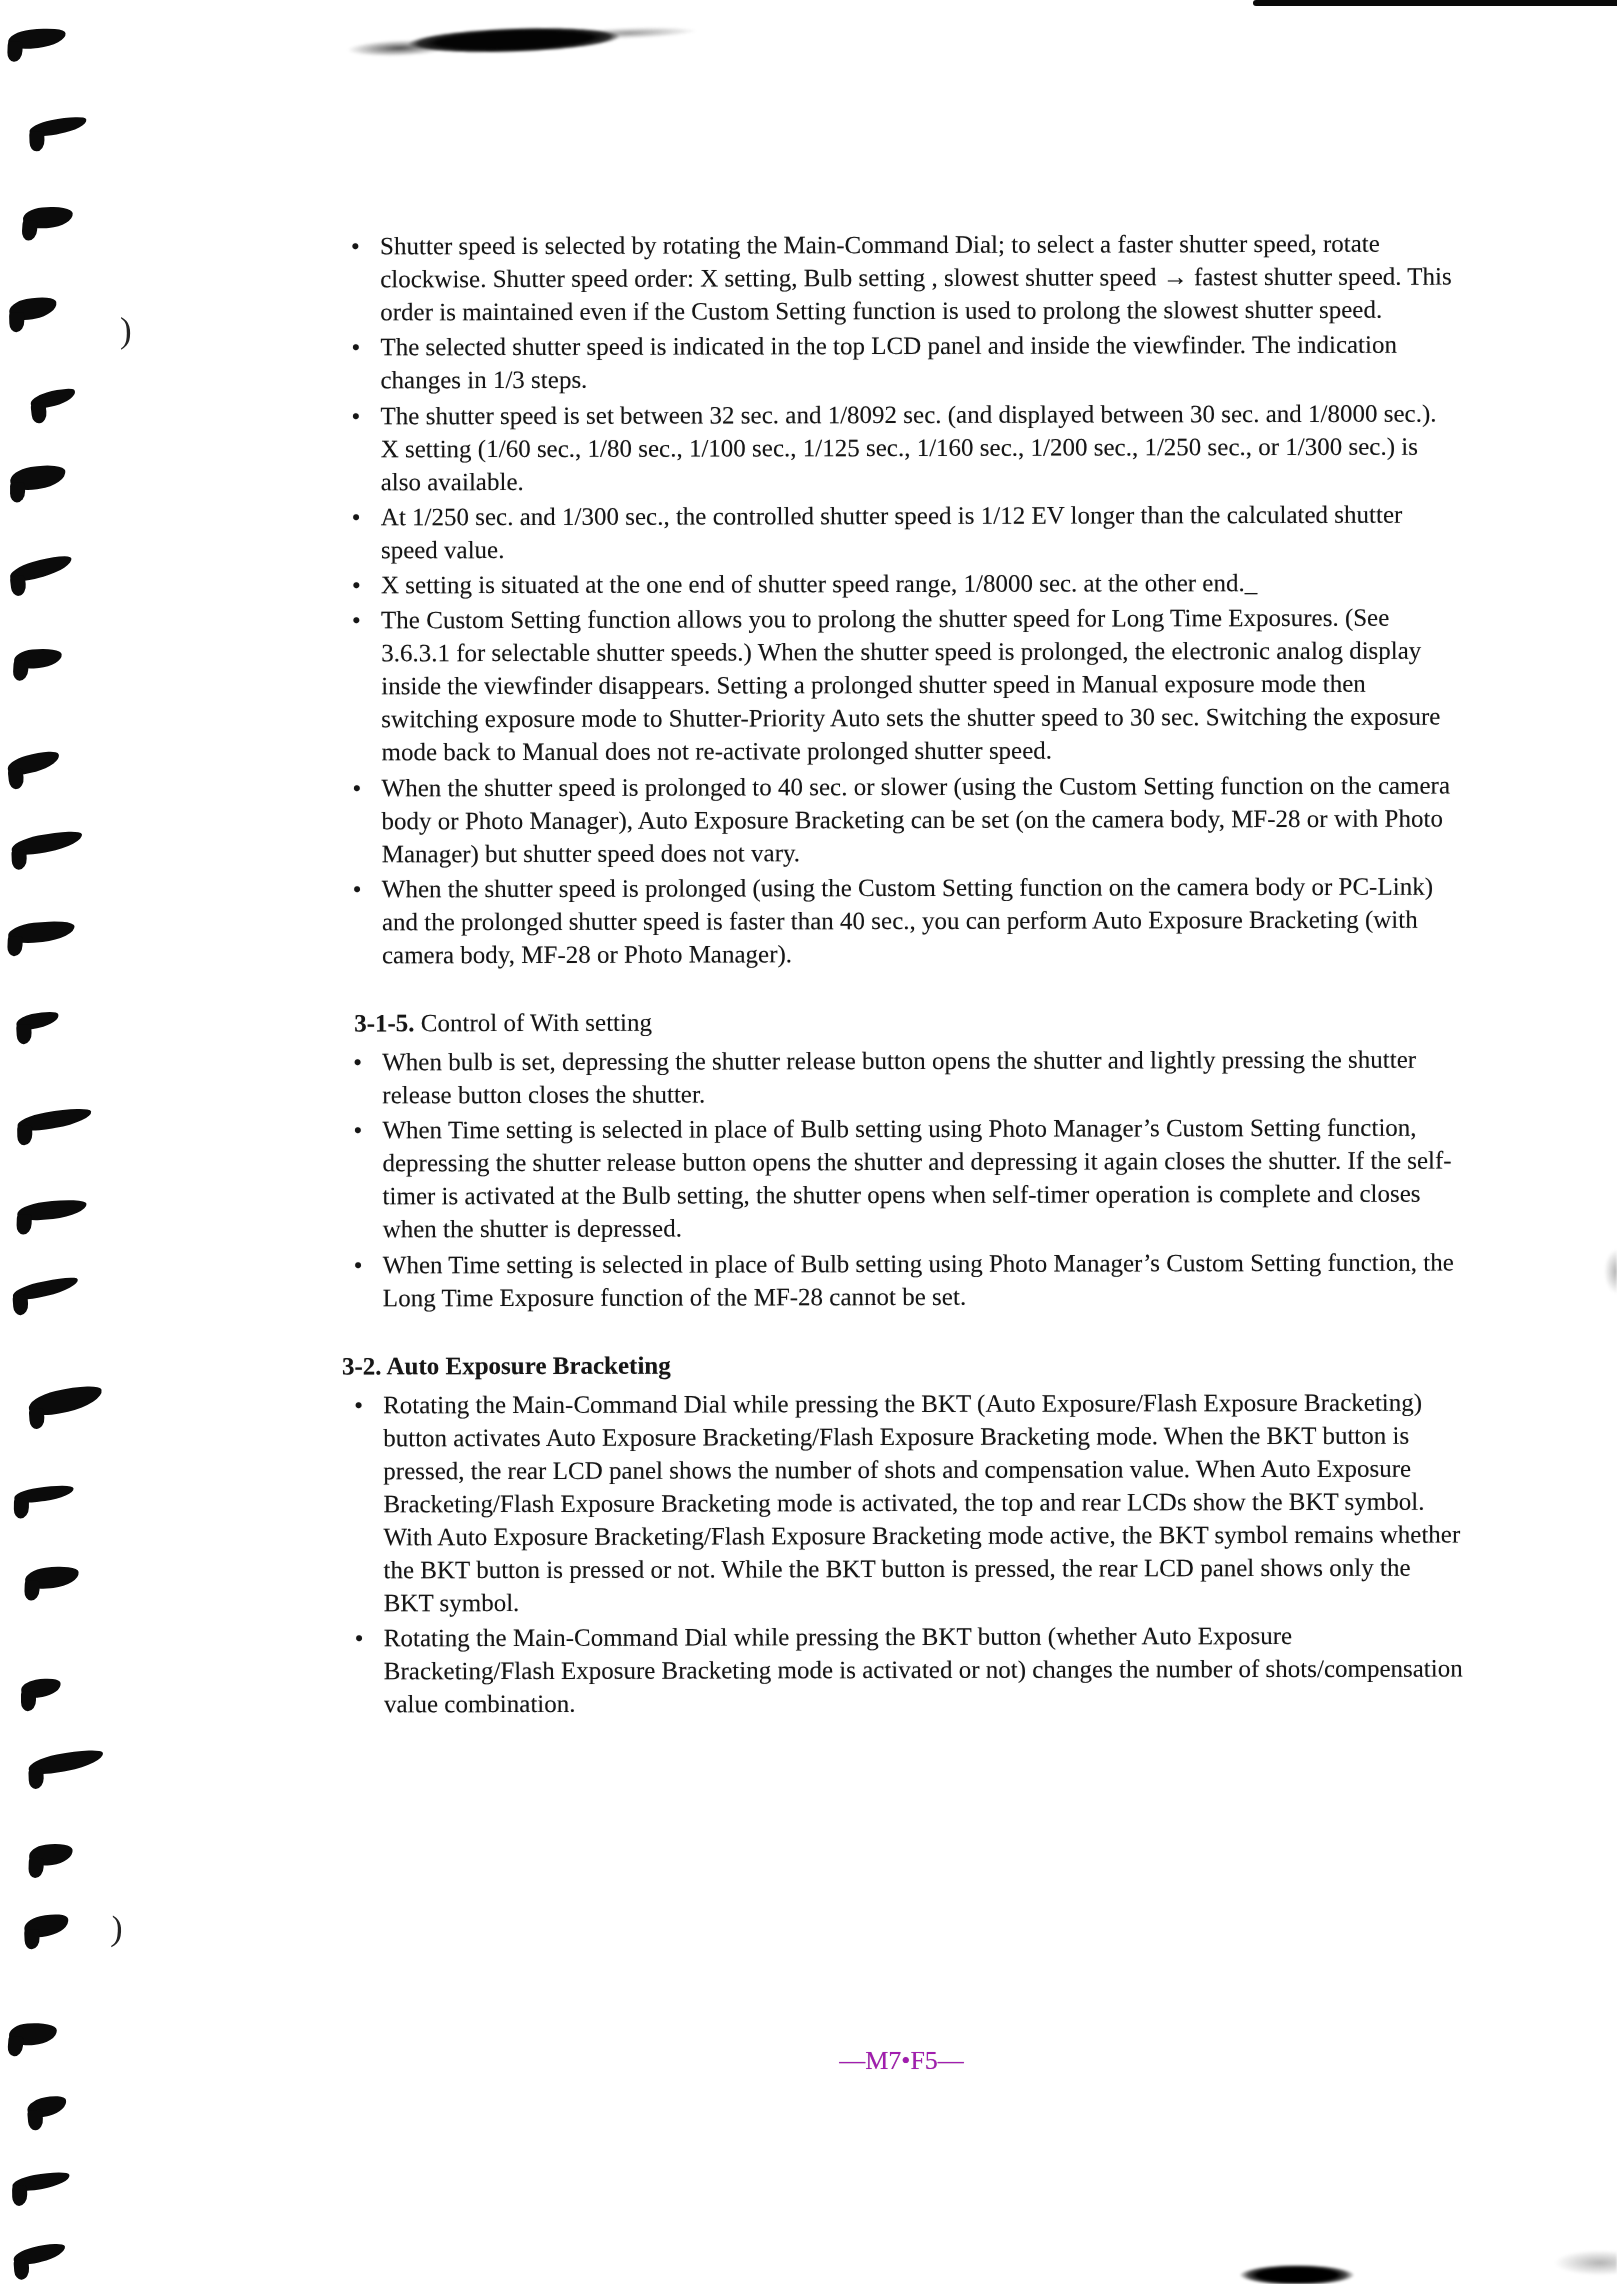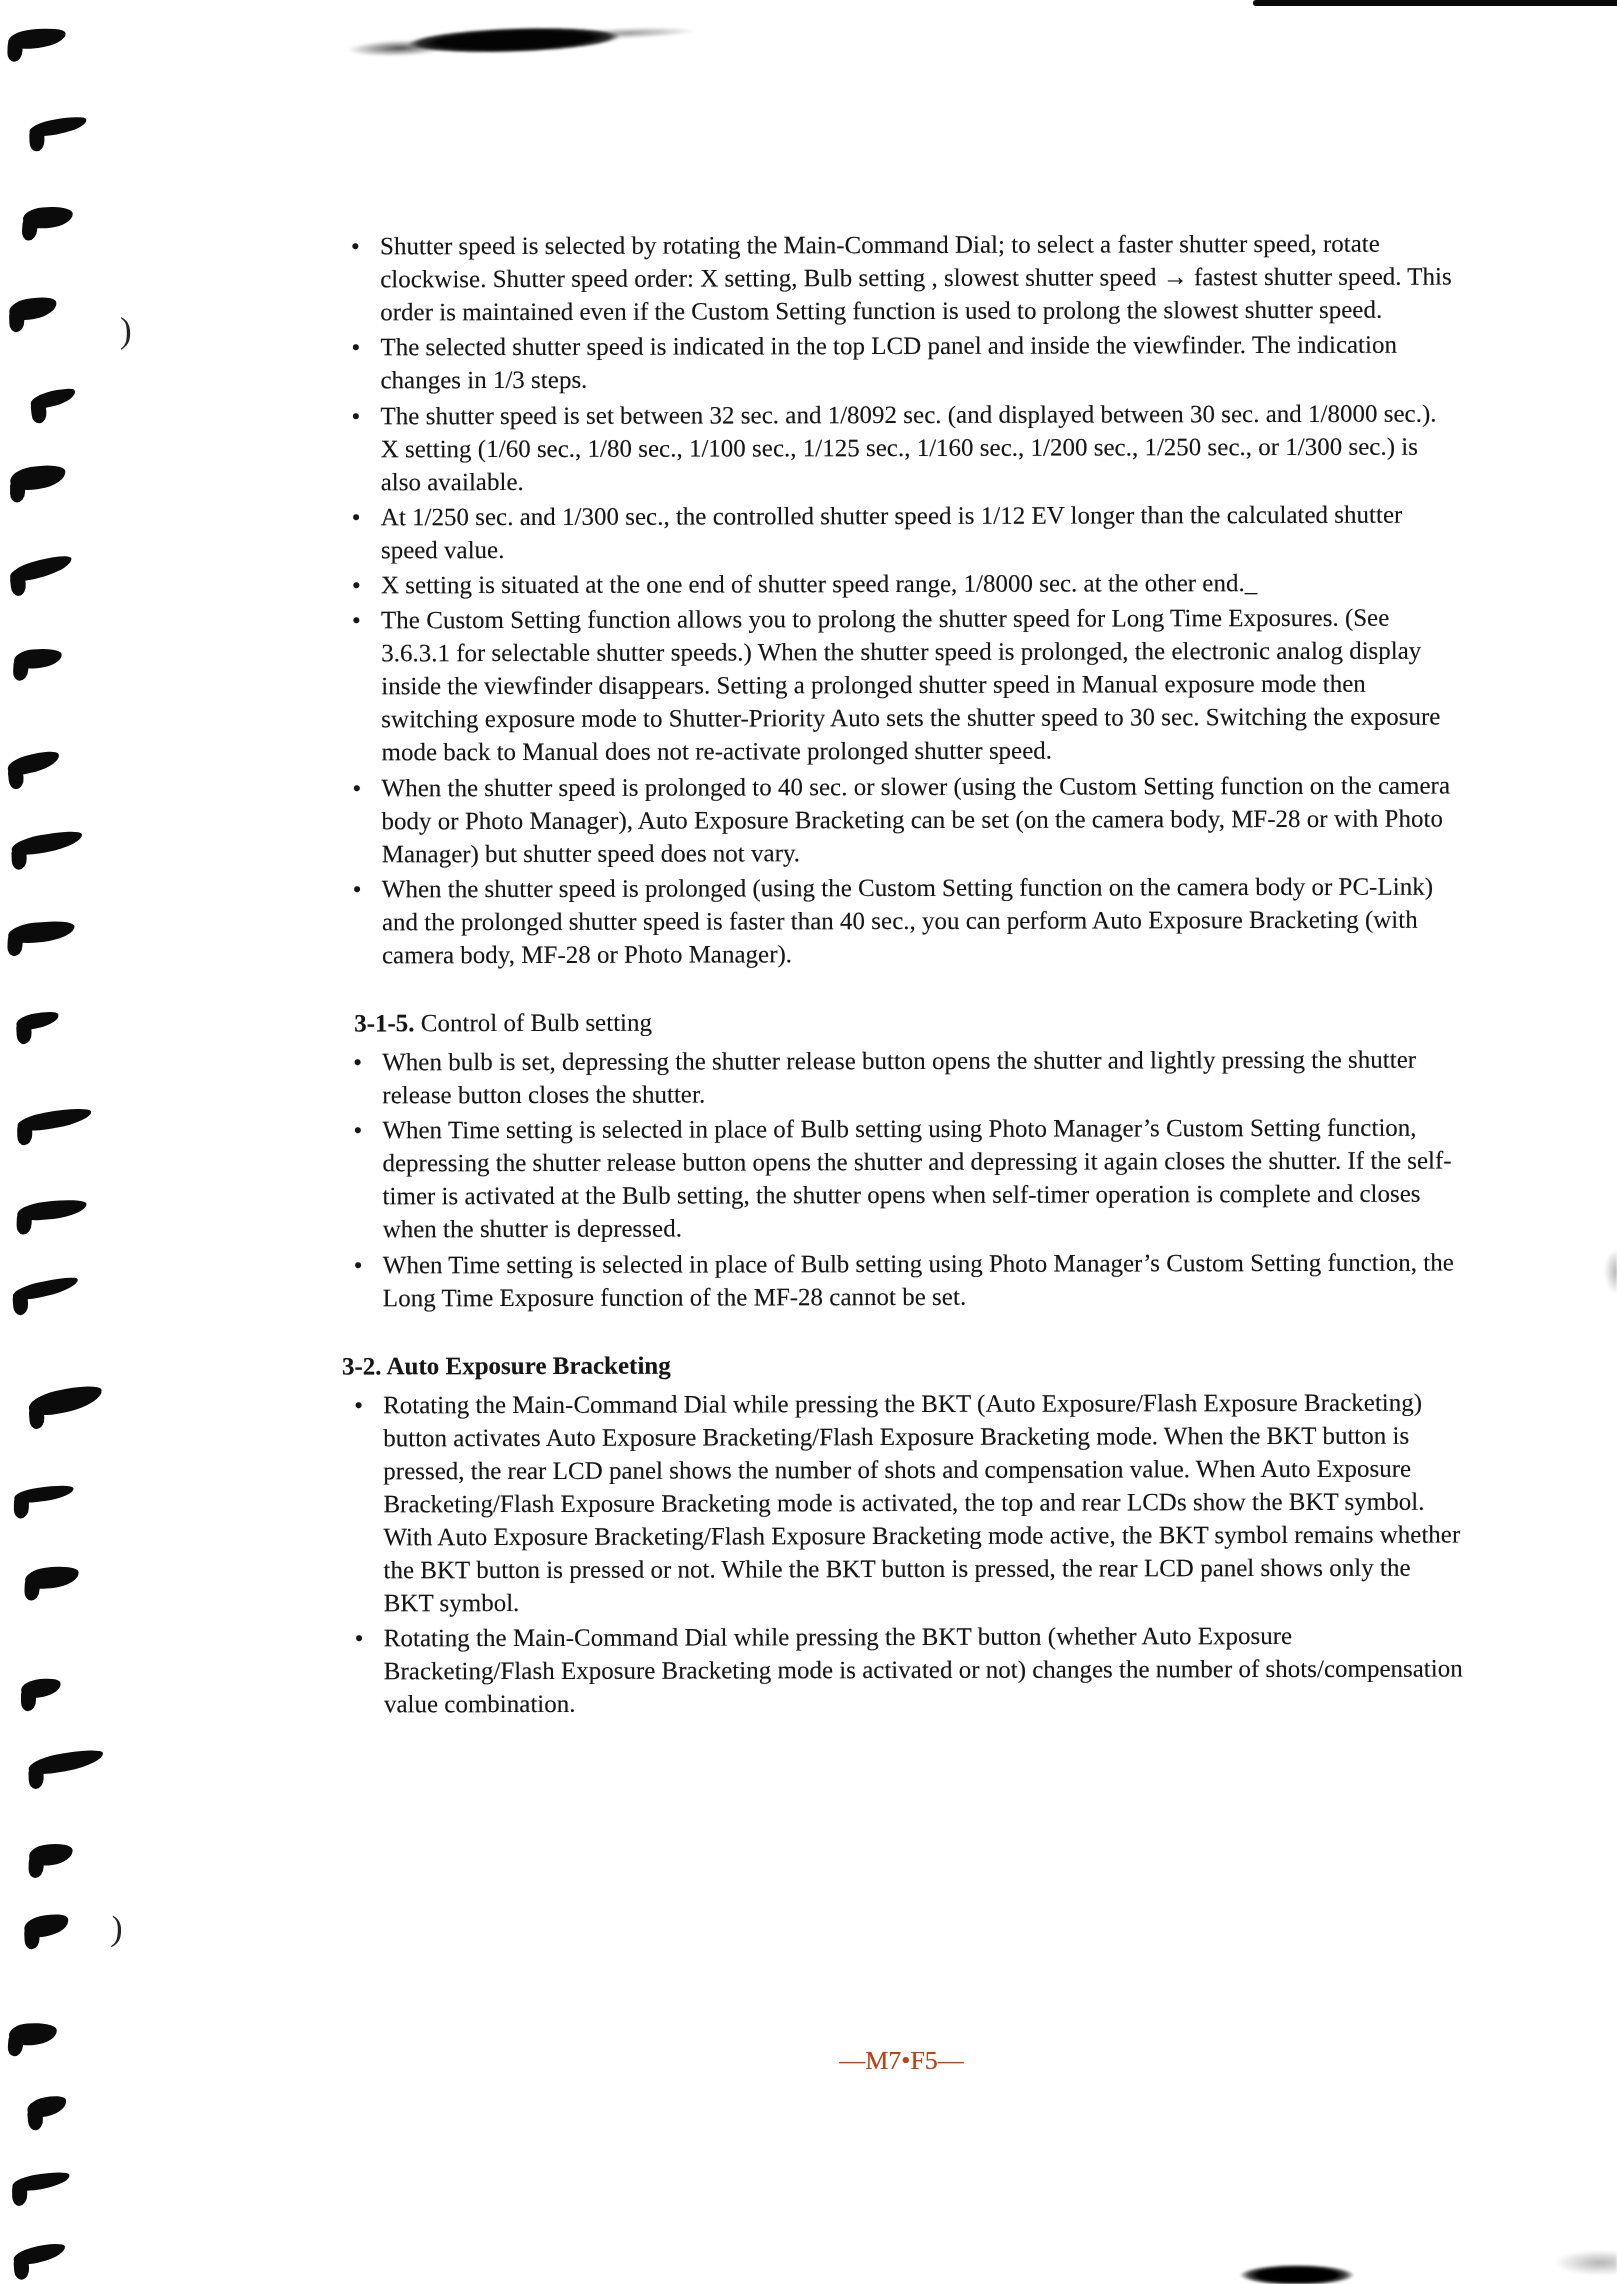--- a/index.html
+++ b/index.html
@@ -70,21 +70,21 @@
     position:absolute;left:12px;top:0;
   }
   h3.heading{
     font-size:25px;line-height:33px;font-weight:normal;
     margin:35px 0 6px 0;
   }
   h3.heading b{font-weight:bold;margin-left:13px;}
   h3.heading.allbold{font-weight:bold;}
   .footer{
     position:absolute;left:341px;top:2046px;width:1121px;
-    text-align:center;font-size:26px;color:#c2410c;
+    text-align:center;font-size:26px;color:#a21caf;
     text-shadow:0 0 0.8px rgba(0,0,0,.35);
   }
 </style>
 </head>
 <body>
 
 <div class="binding">
     <div class="mark" style="top: 29px; left: 7.6px; width: 58px; height: 19px; transform: rotate(-6.9deg);"></div>
     <div class="mark" style="top: 119px; left: 29px; width: 58px; height: 14.5px; transform: rotate(-11.1deg);"></div>
     <div class="mark" style="top: 207px; left: 23px; width: 50px; height: 21px; transform: rotate(-4.9deg);"></div>
@@ -126,21 +126,21 @@
     <li><span>Shutter speed is selected by rotating the Main-Command Dial; to select a faster shutter speed, rotate clockwise. Shutter speed order: X setting, Bulb setting , slowest shutter speed → fastest shutter speed. This order is maintained even if the Custom Setting function is used to prolong the slowest shutter speed.</span></li>
     <li><span>The selected shutter speed is indicated in the top LCD panel and inside the viewfinder. The indication changes in 1/3 steps.</span></li>
     <li><span>The shutter speed is set between 32 sec. and 1/8092 sec. (and displayed between 30 sec. and 1/8000 sec.). X setting (1/60 sec., 1/80 sec., 1/100 sec., 1/125 sec., 1/160 sec., 1/200 sec., 1/250 sec., or 1/300 sec.) is also available.</span></li>
     <li><span>At 1/250 sec. and 1/300 sec., the controlled shutter speed is 1/12 EV longer than the calculated shutter speed value.</span></li>
     <li><span>X setting is situated at the one end of shutter speed range, 1/8000 sec. at the other end._</span></li>
     <li><span>The Custom Setting function allows you to prolong the shutter speed for Long Time Exposures. (See 3.6.3.1 for selectable shutter speeds.) When the shutter speed is prolonged, the electronic analog display inside the viewfinder disappears. Setting a prolonged shutter speed in Manual exposure mode then switching exposure mode to Shutter-Priority Auto sets the shutter speed to 30 sec. Switching the exposure mode back to Manual does not re-activate prolonged shutter speed.</span></li>
     <li><span>When the shutter speed is prolonged to 40 sec. or slower (using the Custom Setting function on the camera body or Photo Manager), Auto Exposure Bracketing can be set (on the camera body, MF-28 or with Photo Manager) but shutter speed does not vary.</span></li>
     <li><span>When the shutter speed is prolonged (using the Custom Setting function on the camera body or PC-Link) and the prolonged shutter speed is faster than 40 sec., you can perform Auto Exposure Bracketing (with camera body, MF-28 or Photo Manager).</span></li>
   </ul>
 
-  <h3 class="heading"><b>3-1-5.</b> <span>Control of Bulb setting</span></h3>
+  <h3 class="heading"><b>3-1-5.</b> <span>Control of With setting</span></h3>
 
   <ul class="bullets">
     <li><span>When bulb is set, depressing the shutter release button opens the shutter and lightly pressing the shutter release button closes the shutter.</span></li>
     <li><span>When Time setting is selected in place of Bulb setting using Photo Manager’s Custom Setting function, depressing the shutter release button opens the shutter and depressing it again closes the shutter. If the self-timer is activated at the Bulb setting, the shutter opens when self-timer operation is complete and closes when the shutter is depressed.</span></li>
     <li><span>When Time setting is selected in place of Bulb setting using Photo Manager’s Custom Setting function, the Long Time Exposure function of the MF-28 cannot be set.</span></li>
   </ul>
 
   <h3 class="heading allbold">3-2. Auto Exposure Bracketing</h3>
 
   <ul class="bullets">

